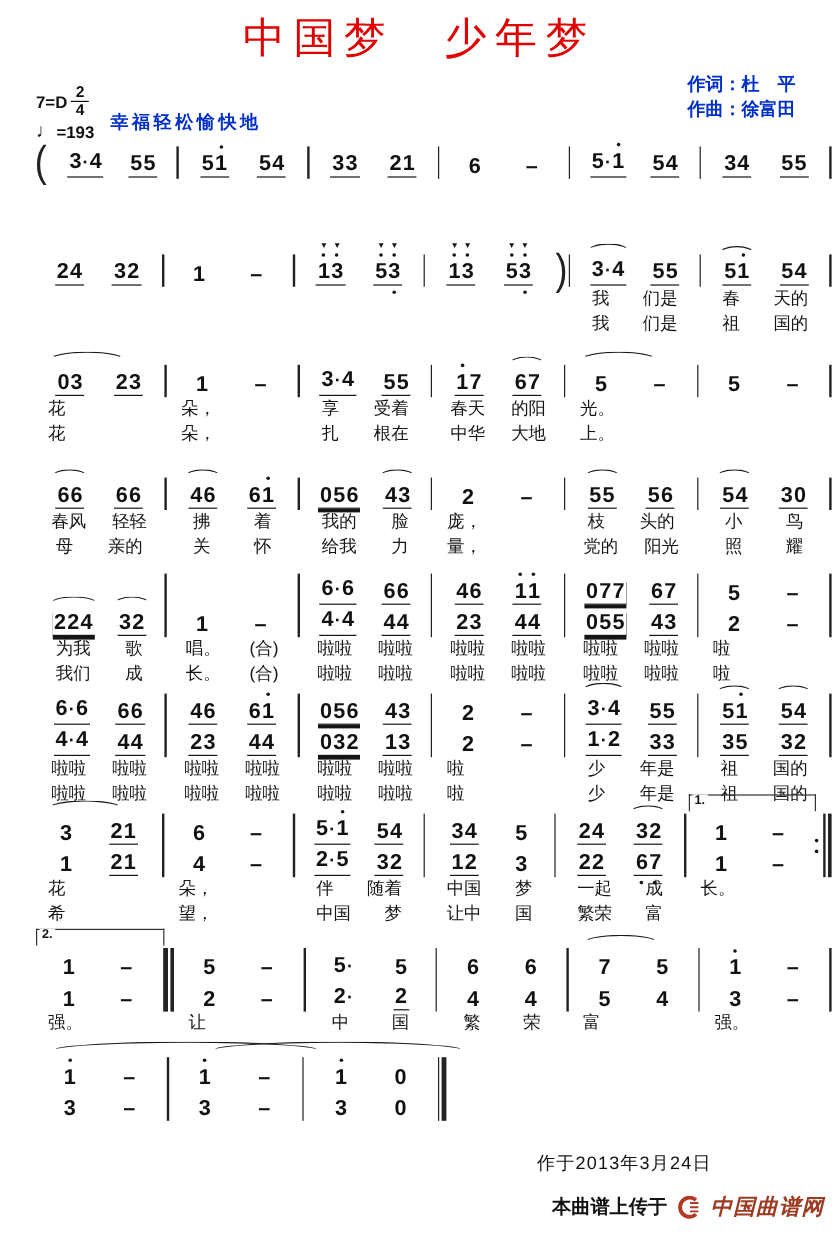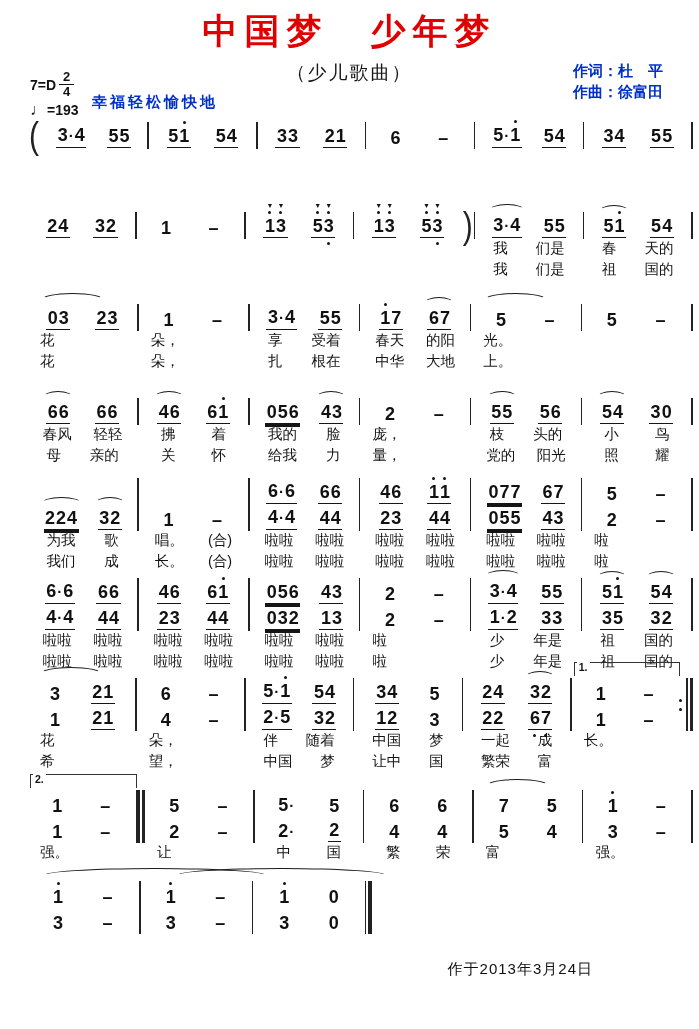--- a/index.html
+++ b/index.html
@@ -1,21 +1,21 @@
 <!DOCTYPE html>
 <html><head>
 <meta charset="utf-8">
 <style>
   html,body{margin:0;padding:0;}
   .page{width:699px;height:1029px;position:relative;background:#ffffff;
         font-family:"Liberation Sans","DejaVu Sans",sans-serif;color:#111;overflow:hidden;}
   
   .title{position:absolute;top:8px;left:0;right:0;text-align:center;
          font-family:"DejaVu Serif","Liberation Serif",serif;
-         font-size:35px;font-weight:700;color:#e00000;letter-spacing:7px;}
+         font-size:35px;font-weight:400;color:#e00000;letter-spacing:7px;}
   .subtitle{position:absolute;top:60px;left:0;right:0;text-align:center;
             font-size:19px;letter-spacing:2px;color:#161616;}
   .credits{position:absolute;top:60px;right:36px;color:#0030c8;font-size:15px;
            font-weight:bold;line-height:21px;text-align:right;}
   .keysig{position:absolute;left:30px;top:70px;font-size:14px;font-weight:bold;}
   .keyrow{display:flex;align-items:center;gap:3px;}
   .frac{display:inline-flex;flex-direction:column;align-items:center;font-size:13px;line-height:14px;}
   .frac .num{border-bottom:1.3px solid #111;padding:0 4px;}
   .temporow{margin-top:2px;font-size:14px;display:flex;align-items:center;}
   .qnote{font-size:16px;margin-right:1px;}
@@ -68,21 +68,20 @@
   .footer{position:absolute;right:12px;top:994px;display:flex;align-items:center;gap:8px;
           font-size:16px;font-weight:bold;}
   .site{font-size:18px;font-weight:900;font-style:italic;color:#9c3b22;letter-spacing:1px;}
   .logo{display:inline-flex;align-items:center;}
 </style>
 </head>
 <body>
 
 <div class="page">
   <div class="title">中国梦　少年梦</div>
-  <div class="subtitle">（少儿歌曲）</div>
 
   <div class="credits">
     <div>作词：杜　平</div>
     <div>作曲：徐富田</div>
   </div>
 
   <div class="keysig">
     <div class="keyrow">
       <span>7=D</span>
       <span class="frac">
@@ -1075,13 +1074,25 @@
             <div class="bar" style="height: 53px;"></div>
             <div class="bar thick" style="height: 53px;"></div>
           </div>
           <div class="filler" style="flex: 3 1 0%;"></div>
         </div>
       </div>
     </div>
 
   <div class="date">作于2013年3月24日</div>
 
+  <div class="footer">
+    <span>本曲谱上传于</span>
+    <span class="logo">
+      <svg width="20" height="20" viewBox="0 0 20 20">
+        <path d="M16 4 A8 8 0 1 0 16 16" stroke="#b23a22" stroke-width="3.2" fill="none"></path>
+        <line x1="11" y1="6.5" x2="18" y2="6.5" stroke="#b23a22" stroke-width="1.6"></line>
+        <line x1="11" y1="10" x2="18" y2="10" stroke="#b23a22" stroke-width="1.6"></line>
+        <line x1="11" y1="13.5" x2="18" y2="13.5" stroke="#b23a22" stroke-width="1.6"></line>
+      </svg>
+    </span>
+    <span class="site">中国曲谱网</span>
+  </div>
 </div>
 
 </body></html>

